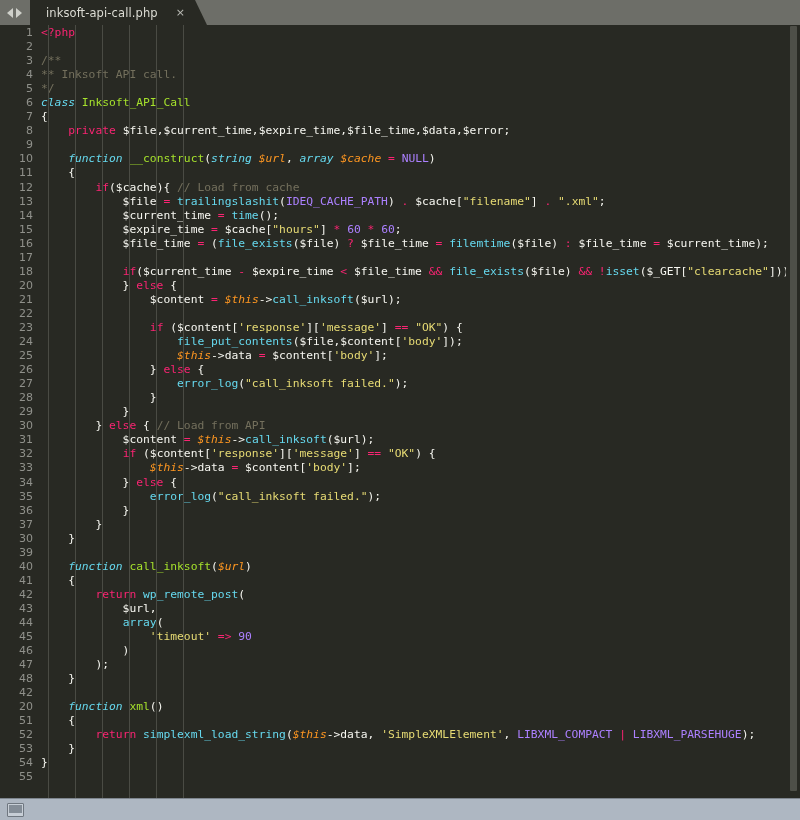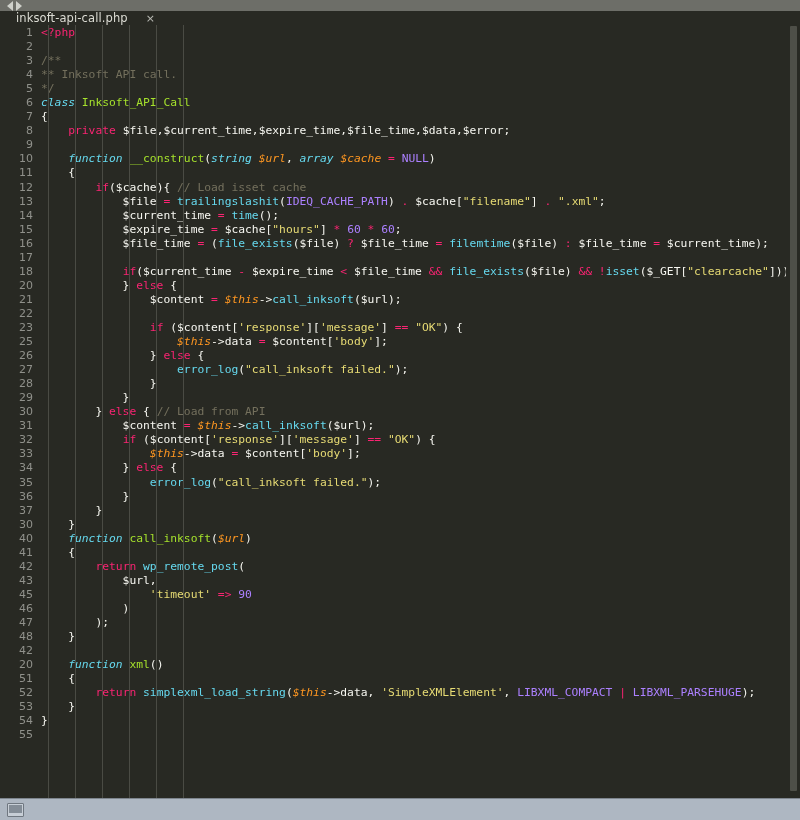--- a/index.html
+++ b/index.html
@@ -23,21 +23,20 @@
 
   
   .tabbar {
     position: relative;
     height: 25px;
     min-height: 25px;
     background: #6d6e68;
     display: flex;
     align-items: stretch;
     overflow: hidden;
-    flex-direction: column;
   }
   .navarrows {
     display: flex;
     align-items: center;
     gap: 3px;
     padding: 0 8px 0 7px;
     height: 100%;
   }
   .navarrow {
     width: 0; height: 0;
@@ -220,49 +219,52 @@
         <div class="line"><span class="lineno">2</span><span class="linetext">&nbsp;</span></div>
         <div class="line"><span class="lineno">3</span><span class="linetext"><span class="t-comment">/**</span></span></div>
         <div class="line"><span class="lineno">4</span><span class="linetext"><span class="t-comment">** Inksoft API call.</span></span></div>
         <div class="line"><span class="lineno">5</span><span class="linetext"><span class="t-comment">*/</span></span></div>
         <div class="line"><span class="lineno">6</span><span class="linetext"><span class="t-kwi">class</span><span class="t-plain"> </span><span class="t-cls">Inksoft_API_Call</span></span></div>
         <div class="line"><span class="lineno">7</span><span class="linetext"><span class="t-plain">{</span></span></div>
         <div class="line"><span class="lineno">8</span><span class="linetext"><span class="t-plain">    </span><span class="t-kw">private</span><span class="t-plain"> $file,$current_time,$expire_time,$file_time,$data,$error;</span></span></div>
         <div class="line"><span class="lineno">9</span><span class="linetext">&nbsp;</span></div>
         <div class="line"><span class="lineno">10</span><span class="linetext"><span class="t-plain">    </span><span class="t-kwi">function</span><span class="t-plain"> </span><span class="t-cls">__construct</span><span class="t-plain">(</span><span class="t-kwi">string</span><span class="t-plain"> </span><span class="t-param">$url</span><span class="t-plain">, </span><span class="t-kwi">array</span><span class="t-plain"> </span><span class="t-param">$cache</span><span class="t-plain"> </span><span class="t-kw">=</span><span class="t-plain"> </span><span class="t-const">NULL</span><span class="t-plain">)</span></span></div>
         <div class="line"><span class="lineno">11</span><span class="linetext"><span class="t-plain">    {</span></span></div>
-        <div class="line"><span class="lineno">12</span><span class="linetext"><span class="t-plain">        </span><span class="t-kw">if</span><span class="t-plain">($cache){ </span><span class="t-comment">// Load isset cache</span></span></div>
+        <div class="line"><span class="lineno">12</span><span class="linetext"><span class="t-plain">        </span><span class="t-kw">if</span><span class="t-plain">($cache){ </span><span class="t-comment">// Load from cache</span></span></div>
         <div class="line"><span class="lineno">13</span><span class="linetext"><span class="t-plain">            $file </span><span class="t-kw">=</span><span class="t-plain"> </span><span class="t-fn">trailingslashit</span><span class="t-plain">(</span><span class="t-const">IDEQ_CACHE_PATH</span><span class="t-plain">) </span><span class="t-kw">.</span><span class="t-plain"> $cache[</span><span class="t-str">"filename"</span><span class="t-plain">] </span><span class="t-kw">.</span><span class="t-plain"> </span><span class="t-str">".xml"</span><span class="t-plain">;</span></span></div>
         <div class="line"><span class="lineno">14</span><span class="linetext"><span class="t-plain">            $current_time </span><span class="t-kw">=</span><span class="t-plain"> </span><span class="t-fn">time</span><span class="t-plain">();</span></span></div>
         <div class="line"><span class="lineno">15</span><span class="linetext"><span class="t-plain">            $expire_time </span><span class="t-kw">=</span><span class="t-plain"> $cache[</span><span class="t-str">"hours"</span><span class="t-plain">] </span><span class="t-kw">*</span><span class="t-plain"> </span><span class="t-const">60</span><span class="t-plain"> </span><span class="t-kw">*</span><span class="t-plain"> </span><span class="t-const">60</span><span class="t-plain">;</span></span></div>
         <div class="line"><span class="lineno">16</span><span class="linetext"><span class="t-plain">            $file_time </span><span class="t-kw">=</span><span class="t-plain"> (</span><span class="t-fn">file_exists</span><span class="t-plain">($file) </span><span class="t-kw">?</span><span class="t-plain"> $file_time </span><span class="t-kw">=</span><span class="t-plain"> </span><span class="t-fn">filemtime</span><span class="t-plain">($file) </span><span class="t-kw">:</span><span class="t-plain"> $file_time </span><span class="t-kw">=</span><span class="t-plain"> $current_time);</span></span></div>
         <div class="line"><span class="lineno">17</span><span class="linetext">&nbsp;</span></div>
         <div class="line"><span class="lineno">18</span><span class="linetext"><span class="t-plain">            </span><span class="t-kw">if</span><span class="t-plain">($current_time </span><span class="t-kw">-</span><span class="t-plain"> $expire_time </span><span class="t-kw">&lt;</span><span class="t-plain"> $file_time </span><span class="t-kw">&amp;&amp;</span><span class="t-plain"> </span><span class="t-fn">file_exists</span><span class="t-plain">($file) </span><span class="t-kw">&amp;&amp;</span><span class="t-plain"> </span><span class="t-kw">!</span><span class="t-fn">isset</span><span class="t-plain">($_GET[</span><span class="t-str">"clearcache"</span><span class="t-plain">])) {</span></span></div>
         <div class="line"><span class="lineno">20</span><span class="linetext"><span class="t-plain">            } </span><span class="t-kw">else</span><span class="t-plain"> {</span></span></div>
         <div class="line"><span class="lineno">21</span><span class="linetext"><span class="t-plain">                $content </span><span class="t-kw">=</span><span class="t-plain"> </span><span class="t-param">$this</span><span class="t-plain">-&gt;</span><span class="t-fn">call_inksoft</span><span class="t-plain">($url);</span></span></div>
         <div class="line"><span class="lineno">22</span><span class="linetext">&nbsp;</span></div>
         <div class="line"><span class="lineno">23</span><span class="linetext"><span class="t-plain">                </span><span class="t-kw">if</span><span class="t-plain"> ($content[</span><span class="t-str">'response'</span><span class="t-plain">][</span><span class="t-str">'message'</span><span class="t-plain">] </span><span class="t-kw">==</span><span class="t-plain"> </span><span class="t-str">"OK"</span><span class="t-plain">) {</span></span></div>
+        <div class="line"><span class="lineno">24</span><span class="linetext"><span class="t-plain">                    </span><span class="t-fn">file_put_contents</span><span class="t-plain">($file,$content[</span><span class="t-str">'body'</span><span class="t-plain">]);</span></span></div>
         <div class="line"><span class="lineno">25</span><span class="linetext"><span class="t-plain">                    </span><span class="t-param">$this</span><span class="t-plain">-&gt;data </span><span class="t-kw">=</span><span class="t-plain"> $content[</span><span class="t-str">'body'</span><span class="t-plain">];</span></span></div>
         <div class="line"><span class="lineno">26</span><span class="linetext"><span class="t-plain">                } </span><span class="t-kw">else</span><span class="t-plain"> {</span></span></div>
         <div class="line"><span class="lineno">27</span><span class="linetext"><span class="t-plain">                    </span><span class="t-fn">error_log</span><span class="t-plain">(</span><span class="t-str">"call_inksoft failed."</span><span class="t-plain">);</span></span></div>
         <div class="line"><span class="lineno">28</span><span class="linetext"><span class="t-plain">                }</span></span></div>
         <div class="line"><span class="lineno">29</span><span class="linetext"><span class="t-plain">            }</span></span></div>
         <div class="line"><span class="lineno">30</span><span class="linetext"><span class="t-plain">        } </span><span class="t-kw">else</span><span class="t-plain"> { </span><span class="t-comment">// Load from API</span></span></div>
         <div class="line"><span class="lineno">31</span><span class="linetext"><span class="t-plain">            $content </span><span class="t-kw">=</span><span class="t-plain"> </span><span class="t-param">$this</span><span class="t-plain">-&gt;</span><span class="t-fn">call_inksoft</span><span class="t-plain">($url);</span></span></div>
         <div class="line"><span class="lineno">32</span><span class="linetext"><span class="t-plain">            </span><span class="t-kw">if</span><span class="t-plain"> ($content[</span><span class="t-str">'response'</span><span class="t-plain">][</span><span class="t-str">'message'</span><span class="t-plain">] </span><span class="t-kw">==</span><span class="t-plain"> </span><span class="t-str">"OK"</span><span class="t-plain">) {</span></span></div>
         <div class="line"><span class="lineno">33</span><span class="linetext"><span class="t-plain">                </span><span class="t-param">$this</span><span class="t-plain">-&gt;data </span><span class="t-kw">=</span><span class="t-plain"> $content[</span><span class="t-str">'body'</span><span class="t-plain">];</span></span></div>
         <div class="line"><span class="lineno">34</span><span class="linetext"><span class="t-plain">            } </span><span class="t-kw">else</span><span class="t-plain"> {</span></span></div>
         <div class="line"><span class="lineno">35</span><span class="linetext"><span class="t-plain">                </span><span class="t-fn">error_log</span><span class="t-plain">(</span><span class="t-str">"call_inksoft failed."</span><span class="t-plain">);</span></span></div>
         <div class="line"><span class="lineno">36</span><span class="linetext"><span class="t-plain">            }</span></span></div>
         <div class="line"><span class="lineno">37</span><span class="linetext"><span class="t-plain">        }</span></span></div>
         <div class="line"><span class="lineno">30</span><span class="linetext"><span class="t-plain">    }</span></span></div>
+        <div class="line"><span class="lineno">39</span><span class="linetext">&nbsp;</span></div>
         <div class="line"><span class="lineno">40</span><span class="linetext"><span class="t-plain">    </span><span class="t-kwi">function</span><span class="t-plain"> </span><span class="t-cls">call_inksoft</span><span class="t-plain">(</span><span class="t-param">$url</span><span class="t-plain">)</span></span></div>
         <div class="line"><span class="lineno">41</span><span class="linetext"><span class="t-plain">    {</span></span></div>
         <div class="line"><span class="lineno">42</span><span class="linetext"><span class="t-plain">        </span><span class="t-kw">return</span><span class="t-plain"> </span><span class="t-fn">wp_remote_post</span><span class="t-plain">(</span></span></div>
         <div class="line"><span class="lineno">43</span><span class="linetext"><span class="t-plain">            $url,</span></span></div>
+        <div class="line"><span class="lineno">44</span><span class="linetext"><span class="t-plain">            </span><span class="t-fn">array</span><span class="t-plain">(</span></span></div>
         <div class="line"><span class="lineno">45</span><span class="linetext"><span class="t-plain">                </span><span class="t-str">'timeout'</span><span class="t-plain"> </span><span class="t-kw">=&gt;</span><span class="t-plain"> </span><span class="t-const">90</span></span></div>
         <div class="line"><span class="lineno">46</span><span class="linetext"><span class="t-plain">            )</span></span></div>
         <div class="line"><span class="lineno">47</span><span class="linetext"><span class="t-plain">        );</span></span></div>
         <div class="line"><span class="lineno">48</span><span class="linetext"><span class="t-plain">    }</span></span></div>
         <div class="line"><span class="lineno">42</span><span class="linetext">&nbsp;</span></div>
         <div class="line"><span class="lineno">20</span><span class="linetext"><span class="t-plain">    </span><span class="t-kwi">function</span><span class="t-plain"> </span><span class="t-cls">xml</span><span class="t-plain">()</span></span></div>
         <div class="line"><span class="lineno">51</span><span class="linetext"><span class="t-plain">    {</span></span></div>
         <div class="line"><span class="lineno">52</span><span class="linetext"><span class="t-plain">        </span><span class="t-kw">return</span><span class="t-plain"> </span><span class="t-fn">simplexml_load_string</span><span class="t-plain">(</span><span class="t-param">$this</span><span class="t-plain">-&gt;data, </span><span class="t-str">'SimpleXMLElement'</span><span class="t-plain">, </span><span class="t-const">LIBXML_COMPACT</span><span class="t-plain"> </span><span class="t-kw">|</span><span class="t-plain"> </span><span class="t-const">LIBXML_PARSEHUGE</span><span class="t-plain">);</span></span></div>
         <div class="line"><span class="lineno">53</span><span class="linetext"><span class="t-plain">    }</span></span></div>
         <div class="line"><span class="lineno">54</span><span class="linetext"><span class="t-plain">}</span></span></div>

